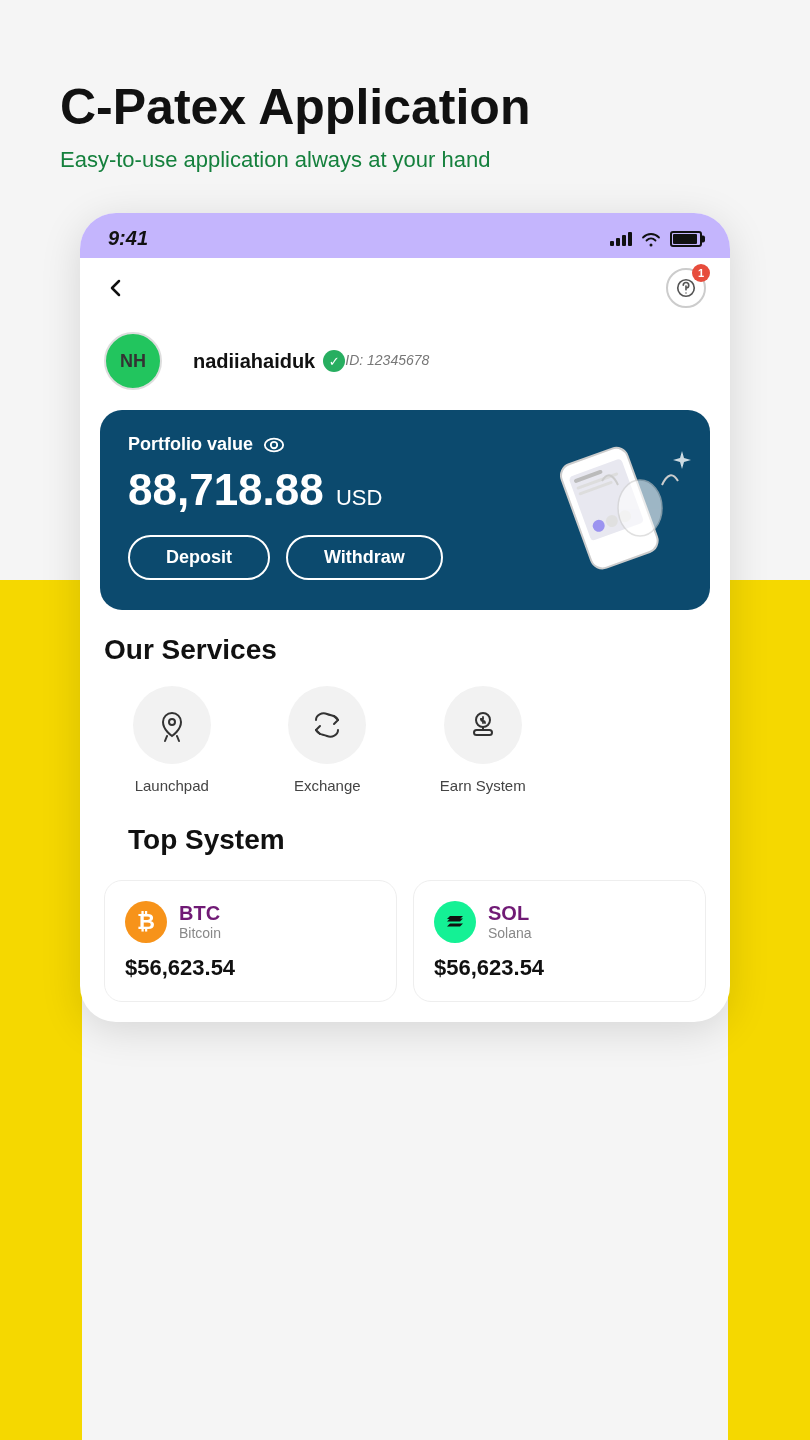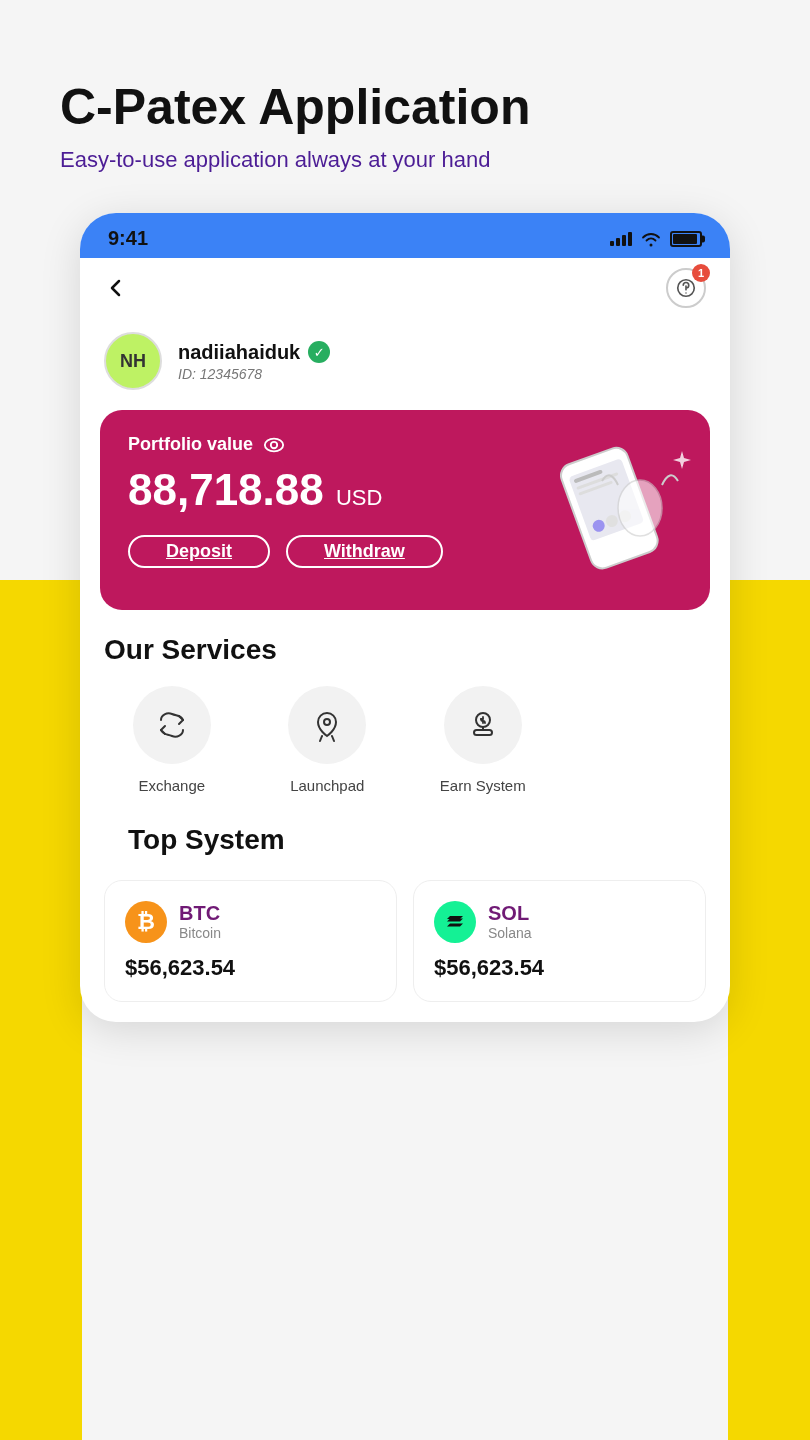--- a/index.html
+++ b/index.html
@@ -48,42 +48,43 @@
     .app-title {
       font-size: 50px;
       font-weight: 800;
       color: #111;
       line-height: 1.1;
       margin-bottom: 12px;
     }
 
     .app-subtitle {
       font-size: 22px;
-      color: #4c1d95;
+      color: #15803d;
       font-weight: 400;
     }
 
     .phone-wrapper {
       position: relative;
       z-index: 2;
       margin: 0 80px;
       background: #fff;
       border-radius: 36px;
       box-shadow: 0 8px 40px rgba(0,0,0,0.13);
       overflow: hidden;
       padding-bottom: 20px;
     }
 
     
     .status-bar {
       display: flex;
       justify-content: space-between;
       align-items: center;
       padding: 14px 28px 8px 28px;
-      background: #3b82f6;
+      background: #c4b5fd;
+      font-style: italic;
     }
 
     .status-time {
       font-size: 20px;
       font-weight: 600;
       color: #111;
     }
 
     .status-icons {
       display: flex;
@@ -198,30 +199,31 @@
     }
 
     .avatar-circle {
       width: 58px;
       height: 58px;
       border-radius: 50%;
       border: 2px solid #ddd;
       display: flex;
       align-items: center;
       justify-content: center;
-      background: #bef264;
+      background: #22c55e;
       font-size: 18px;
       font-weight: 700;
       color: #333;
       flex-shrink: 0;
     }
 
     .user-info {
       display: flex;
-      flex-direction: column;
+      flex-direction: row;
+      margin-left: 15px;
     }
 
     .username-row {
       display: flex;
       align-items: center;
       gap: 8px;
     }
 
     .username {
       font-size: 20px;
@@ -244,21 +246,21 @@
     .user-id {
       font-size: 14px;
       color: #777;
       margin-top: 2px;
       font-style: italic;
     }
 
     
     .portfolio-card {
       margin: 0 20px 24px 20px;
-      background: #be185d;
+      background: #0c4a6e;
       border-radius: 22px;
       padding: 24px 28px;
       position: relative;
       overflow: hidden;
       min-height: 200px;
     }
 
     .portfolio-card-content {
       position: relative;
       z-index: 1;
@@ -299,24 +301,23 @@
       gap: 16px;
       margin-top: 20px;
     }
 
     .portfolio-btn {
       border: 2.5px solid #fff;
       background: transparent;
       color: #fff;
       font-size: 18px;
       font-weight: 700;
-      padding: 4px 36px;
+      padding: 10px 36px;
       border-radius: 50px;
       cursor: pointer;
-      text-decoration: underline;
     }
 
     .portfolio-illustration {
       position: absolute;
       right: -10px;
       top: 0;
       bottom: 0;
       width: 220px;
       display: flex;
       align-items: center;
@@ -550,39 +551,39 @@
     </div>
   </div>
 
   <div>
     <div class="section-title">Our Services</div>
     <div class="services-grid">
 
       <div class="service-item">
         <div class="service-icon-circle">
           <svg width="38" height="38" viewBox="0 0 38 38" fill="none">
+            <path d="M19 30 C19 30 10 24 10 16 C10 11 14 7 19 7 C24 7 28 11 28 16 C28 24 19 30 19 30Z" stroke="#333" stroke-width="2" fill="none"></path>
+            <circle cx="19" cy="16" r="3" stroke="#333" stroke-width="2" fill="none"></circle>
+            <path d="M14 30 L12 35" stroke="#333" stroke-width="2" stroke-linecap="round"></path>
+            <path d="M24 30 L26 35" stroke="#333" stroke-width="2" stroke-linecap="round"></path>
+          </svg>
+        </div>
+        <span class="service-label">Launchpad</span>
+      </div>
+
+      <div class="service-item">
+        <div class="service-icon-circle">
+          <svg width="38" height="38" viewBox="0 0 38 38" fill="none">
             <path d="M8 14 C8 9 14 6 19 8 C24 10 28 9 30 14" stroke="#333" stroke-width="2" fill="none" stroke-linecap="round"></path>
             <path d="M30 24 C30 29 24 32 19 30 C14 28 10 29 8 24" stroke="#333" stroke-width="2" fill="none" stroke-linecap="round"></path>
             <polyline points="26,10 30,14 26,18" stroke="#333" stroke-width="2" stroke-linecap="round" stroke-linejoin="round" fill="none"></polyline>
             <polyline points="12,28 8,24 12,20" stroke="#333" stroke-width="2" stroke-linecap="round" stroke-linejoin="round" fill="none"></polyline>
           </svg>
         </div>
         <span class="service-label">Exchange</span>
-      </div>
-
-      <div class="service-item">
-        <div class="service-icon-circle">
-          <svg width="38" height="38" viewBox="0 0 38 38" fill="none">
-            <path d="M19 30 C19 30 10 24 10 16 C10 11 14 7 19 7 C24 7 28 11 28 16 C28 24 19 30 19 30Z" stroke="#333" stroke-width="2" fill="none"></path>
-            <circle cx="19" cy="16" r="3" stroke="#333" stroke-width="2" fill="none"></circle>
-            <path d="M14 30 L12 35" stroke="#333" stroke-width="2" stroke-linecap="round"></path>
-            <path d="M24 30 L26 35" stroke="#333" stroke-width="2" stroke-linecap="round"></path>
-          </svg>
-        </div>
-        <span class="service-label">Launchpad</span>
       </div>
 
 
       <div class="service-item">
         <div class="service-icon-circle">
           <svg width="38" height="38" viewBox="0 0 38 38" fill="none">
             <circle cx="19" cy="14" r="7" stroke="#333" stroke-width="2" fill="none"></circle>
             <path d="M19 11 L19 12.5" stroke="#333" stroke-width="1.8" stroke-linecap="round"></path>
             <path d="M19 15.5 L19 17" stroke="#333" stroke-width="1.8" stroke-linecap="round"></path>
             <path d="M17 13 C17 13 17 15 19 15 C21 15 21 17 21 17" stroke="#333" stroke-width="1.8" stroke-linecap="round" fill="none"></path>

